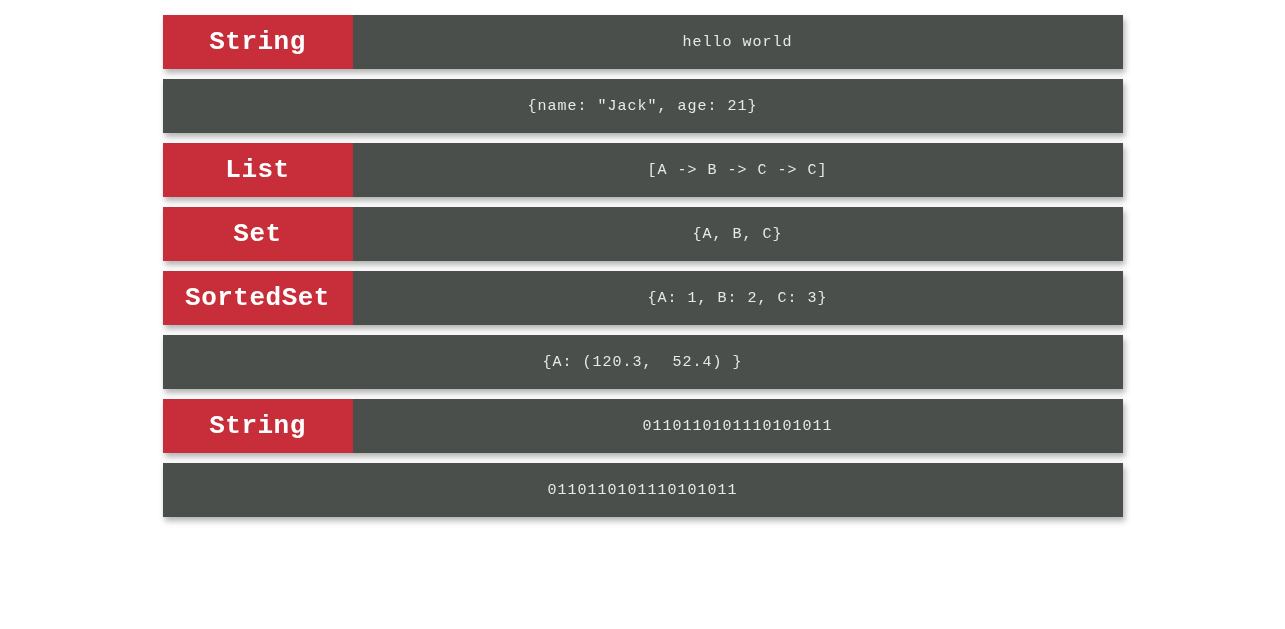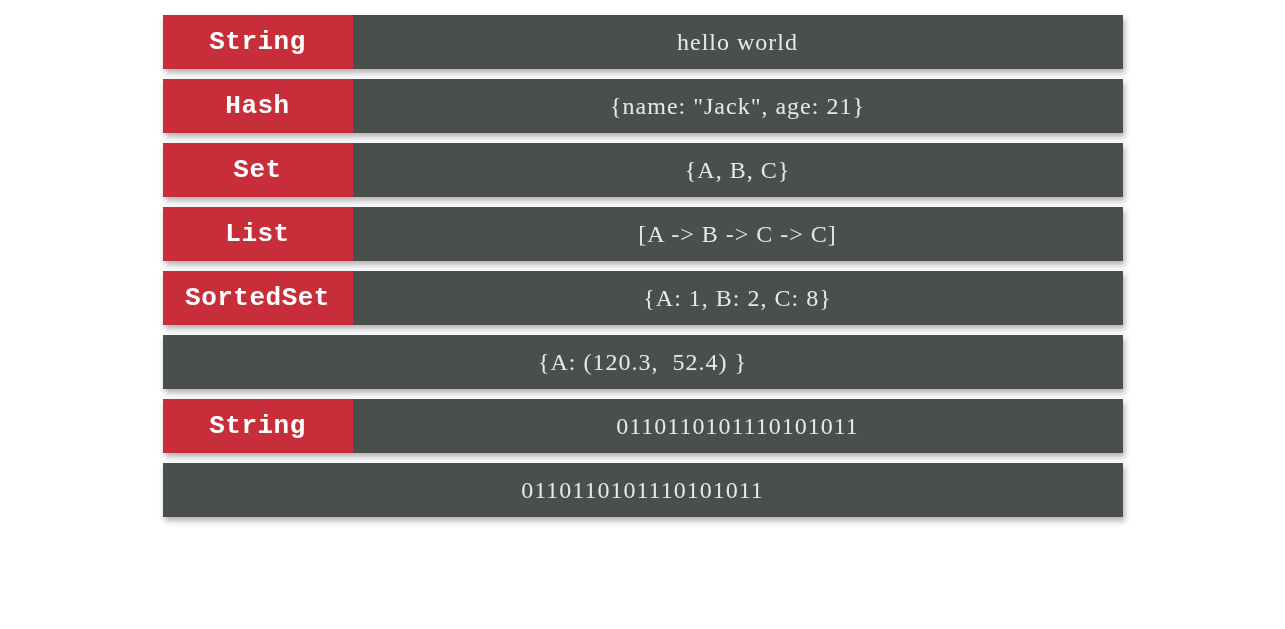--- a/index.html
+++ b/index.html
@@ -36,58 +36,57 @@
       width: 190px;
       flex-shrink: 0;
       display: flex;
       align-items: center;
       justify-content: center;
       letter-spacing: 0.5px;
     }
     .value-cell {
       background: #4a4f4c;
       color: #e8e8e8;
-      font-size: 24px;
+      font-size: 15px;
       flex: 1;
       display: flex;
       align-items: center;
       justify-content: center;
-      font-family: Liberation Serif, serif;
+      font-family: Liberation Mono, monospace;
       letter-spacing: 1px;
       white-space: pre;
     }
   </style>
 </head>
 <body>
 
 <div class="container">
 
   <div class="row">
     <div class="label-cell">String</div>
     <div class="value-cell">hello world</div>
   </div>
 
   <div class="row">
-    <div class="label-cell">Hash</div>
     <div class="value-cell">{name: "Jack", age: 21}</div>
+  </div>
+
+  <div class="row">
+    <div class="label-cell">List</div>
+    <div class="value-cell">[A -&gt; B -&gt; C -&gt; C]</div>
   </div>
 
   <div class="row">
     <div class="label-cell">Set</div>
     <div class="value-cell">{A, B, C}</div>
   </div>
 
   <div class="row">
-    <div class="label-cell">List</div>
-    <div class="value-cell">[A -&gt; B -&gt; C -&gt; C]</div>
-  </div>
-
-  <div class="row">
     <div class="label-cell">SortedSet</div>
-    <div class="value-cell">{A: 1, B: 2, C: 8}</div>
+    <div class="value-cell">{A: 1, B: 2, C: 3}</div>
   </div>
 
   <div class="row">
     <div class="value-cell">{A: (120.3,  52.4) }</div>
   </div>
 
   <div class="row">
     <div class="label-cell">String</div>
     <div class="value-cell">0110110101110101011</div>
   </div>

